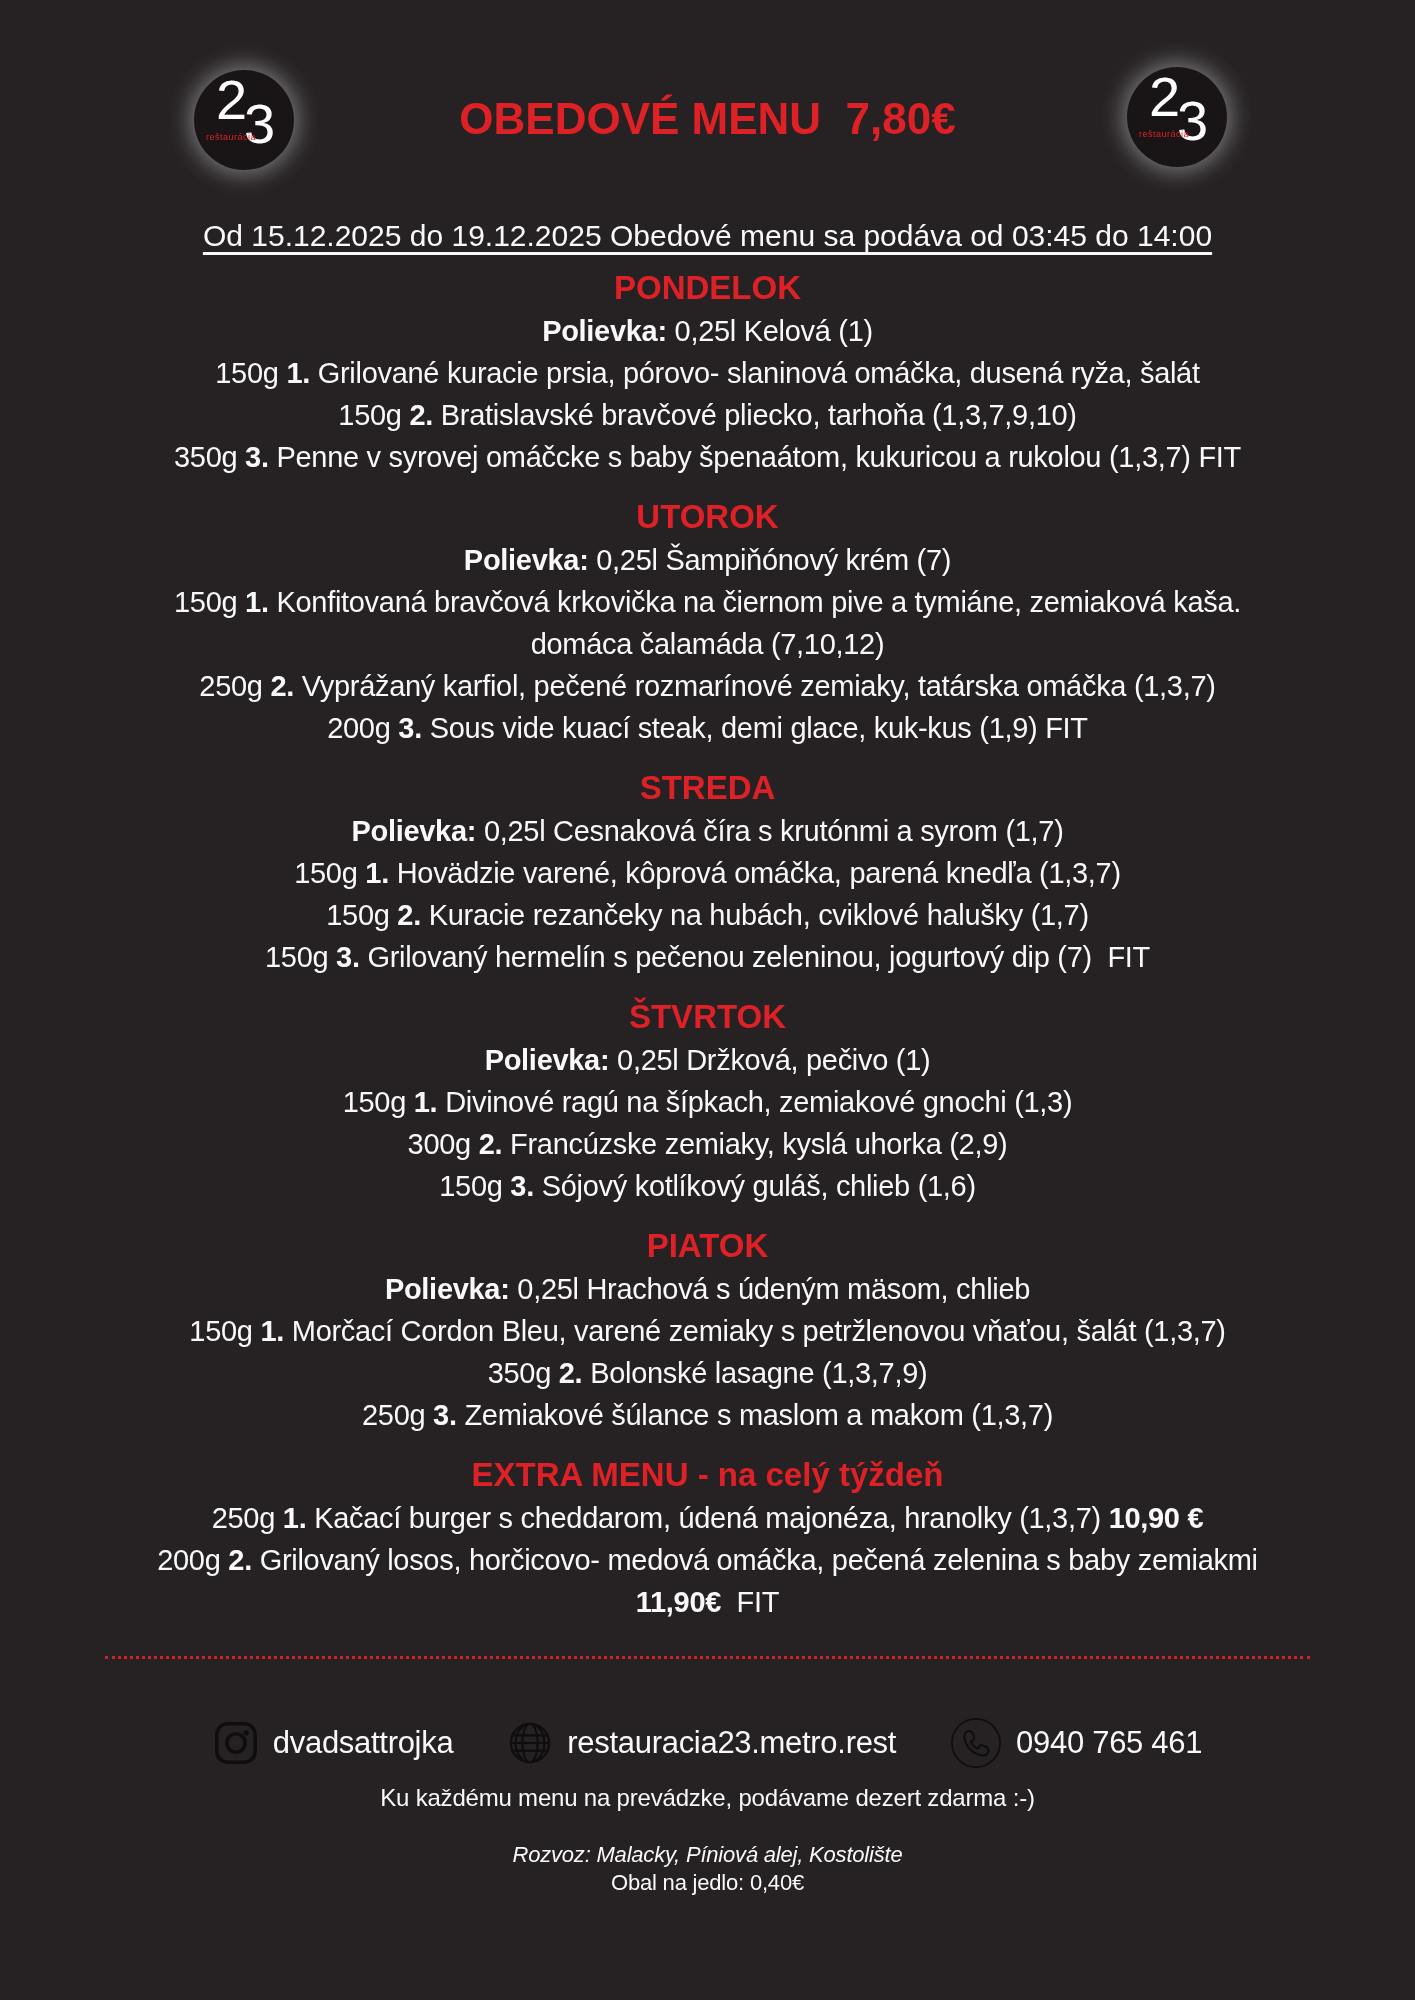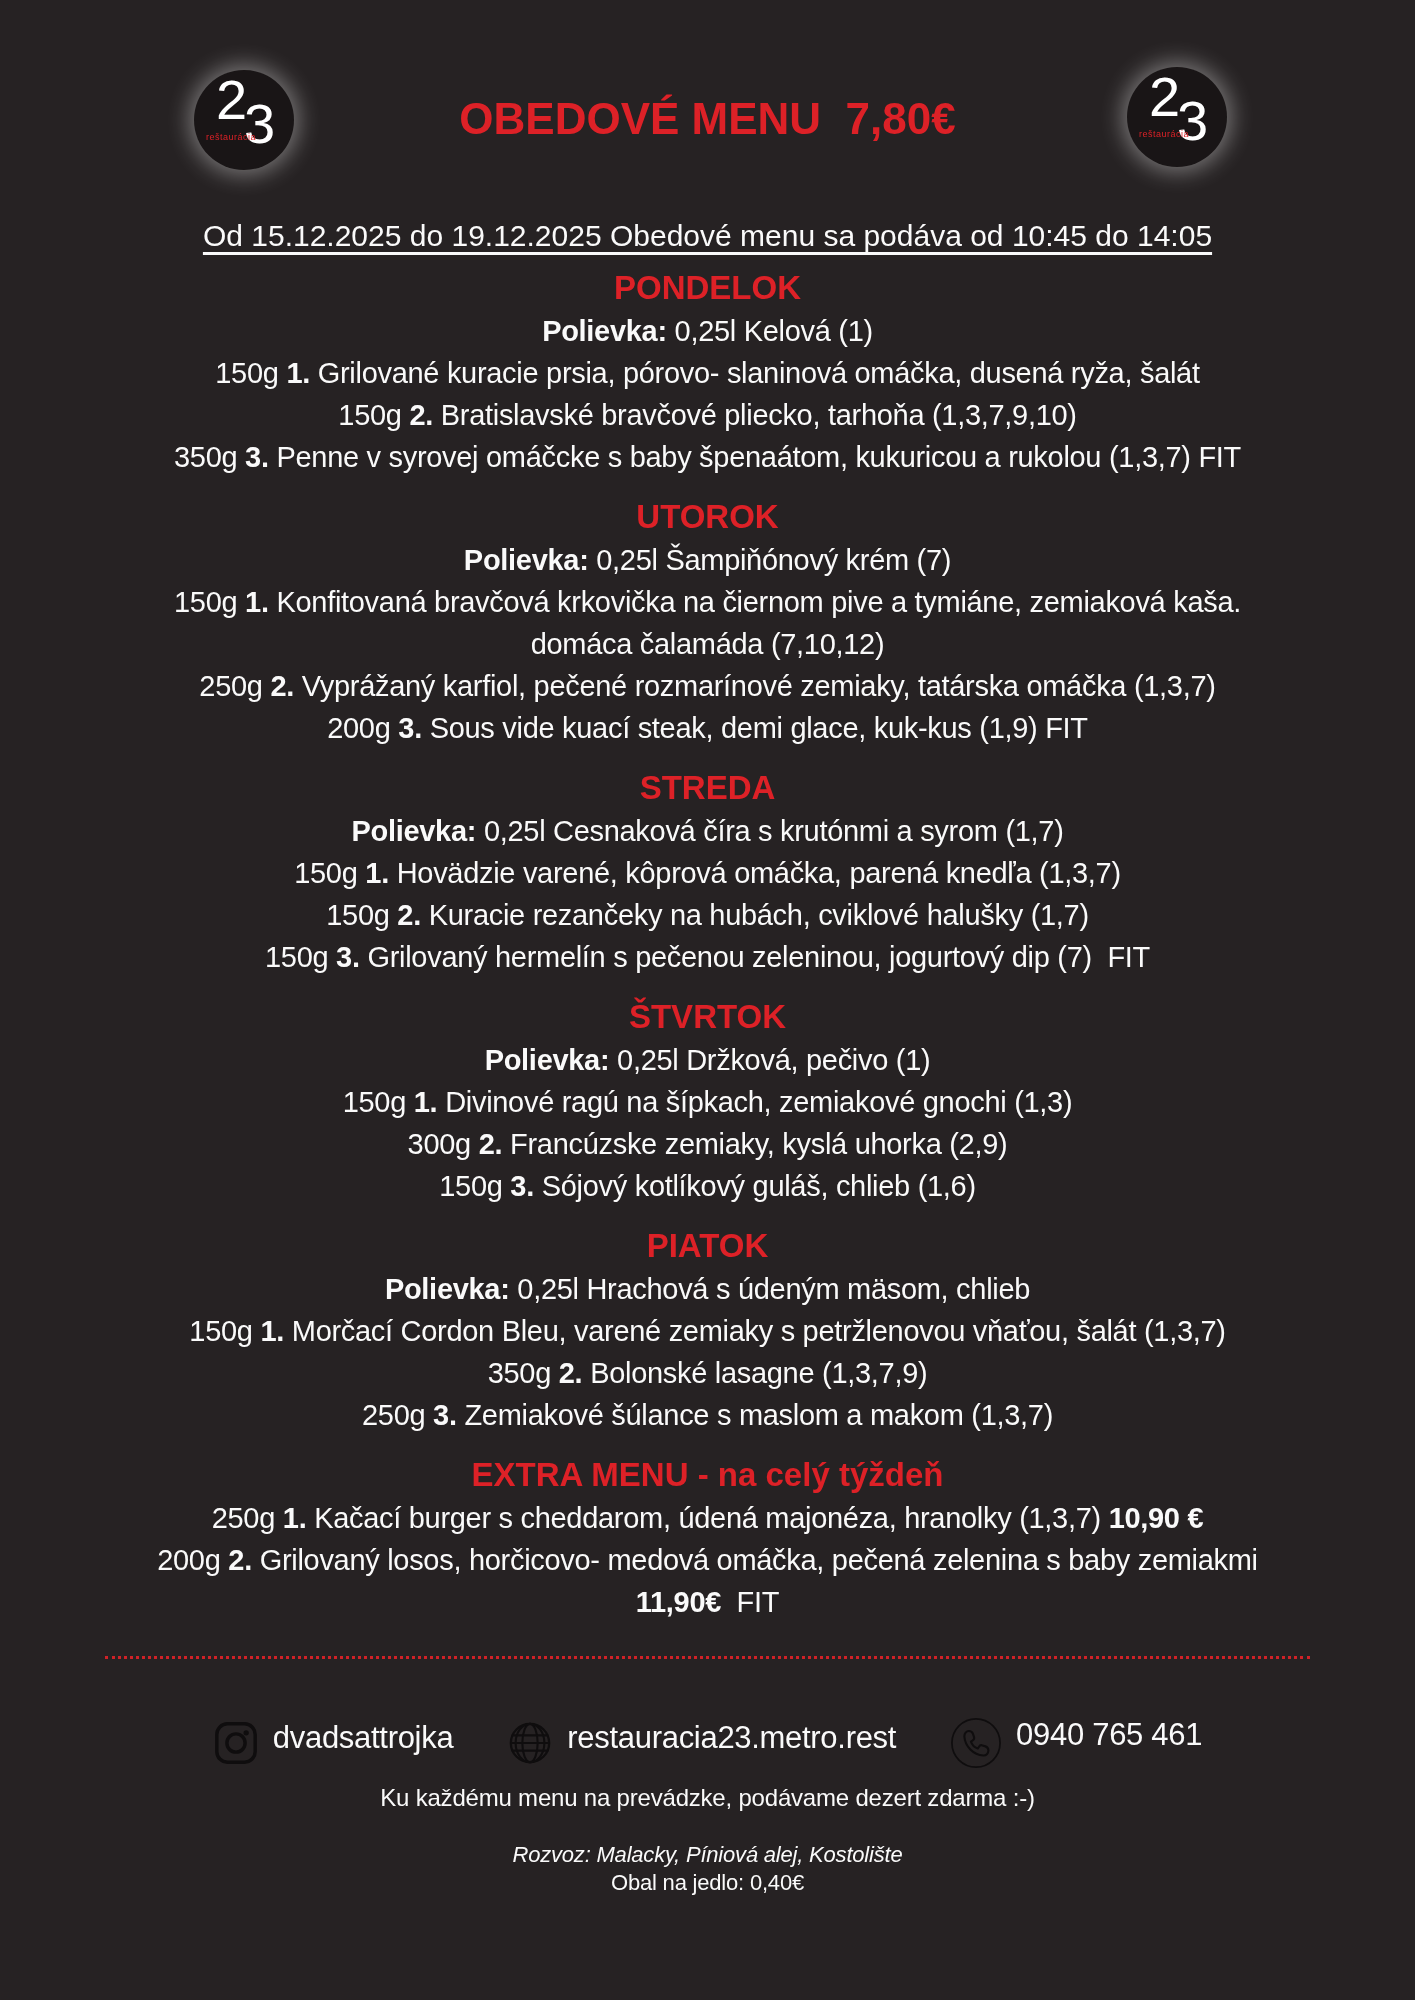--- a/index.html
+++ b/index.html
@@ -66,21 +66,21 @@
     margin:33px auto 0 auto;
     border-top:3px dotted #d02127;
   }
 
   
   .contact-row{
     margin-top:56px;
     display:flex;justify-content:center;align-items:center;gap:54px;
     height:56px;
   }
-  .contact-item{display:flex;gap:14px;font-size:31px;letter-spacing:-0.3px;}
+  .contact-item{display:flex;align-items:center;gap:14px;font-size:31px;letter-spacing:-0.3px;}
   .contact-item svg{display:block;}
   .note-dessert{margin-top:12px;font-size:24px;line-height:30px;letter-spacing:-0.2px;}
   .note-delivery{margin-top:28px;font-size:22px;line-height:28px;letter-spacing:-0.2px;font-style:italic;}
   .note-packaging{font-size:22px;line-height:28px;letter-spacing:-0.2px;}
 </style>
 </head>
 <body>
 
 <div class="page">
 
@@ -91,21 +91,21 @@
   </div>
 
   <div class="logo logo-right">
     <span class="n2">2</span>
     <span class="n3">3</span>
     <span class="sub">reštaurácia</span>
   </div>
 
   <div class="menu-title pre">OBEDOVÉ MENU  7,80€</div>
 
-  <div class="date-line pre">Od 15.12.2025 do 19.12.2025 Obedové menu sa podáva od 10:45 do 14:05</div>
+  <div class="date-line pre">Od 15.12.2025 do 19.12.2025 Obedové menu sa podáva od 03:45 do 14:00</div>
 
   <div id="days-container">
       <section>
         <div class="day-heading first">PONDELOK</div>
         <div class="menu-line pre"><span class="b">Polievka:</span> <span class="pre">0,25l Kelová (1)</span></div>
         <div class="menu-line pre"><span>150g</span> <span class="b">1.</span> <span class="pre">Grilované kuracie prsia, pórovo- slaninová omáčka, dusená ryža, šalát</span></div>
         <div class="menu-line pre"><span>150g</span> <span class="b">2.</span> <span class="pre">Bratislavské bravčové pliecko, tarhoňa (1,3,7,9,10)</span></div>
         <div class="menu-line pre"><span>350g</span> <span class="b">3.</span> <span class="pre">Penne v syrovej omáčcke s baby špenaátom, kukuricou a rukolou (1,3,7) FIT</span></div>
       </section>
       <section>

